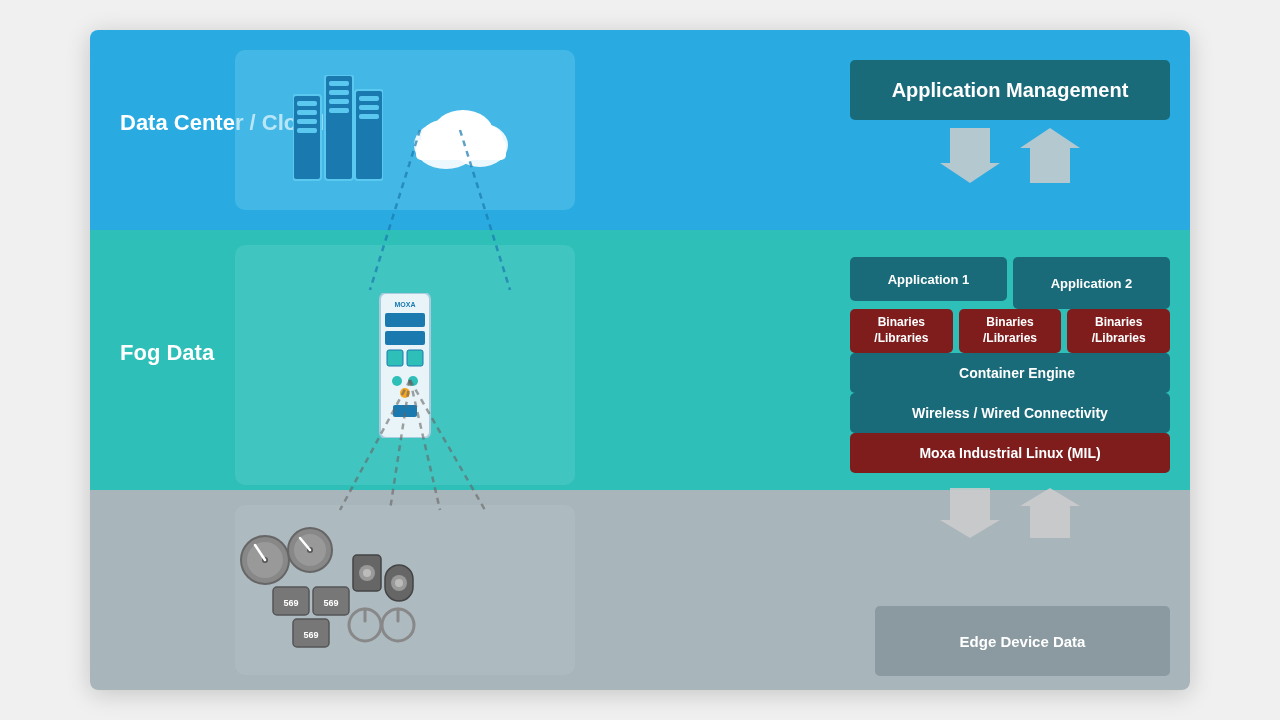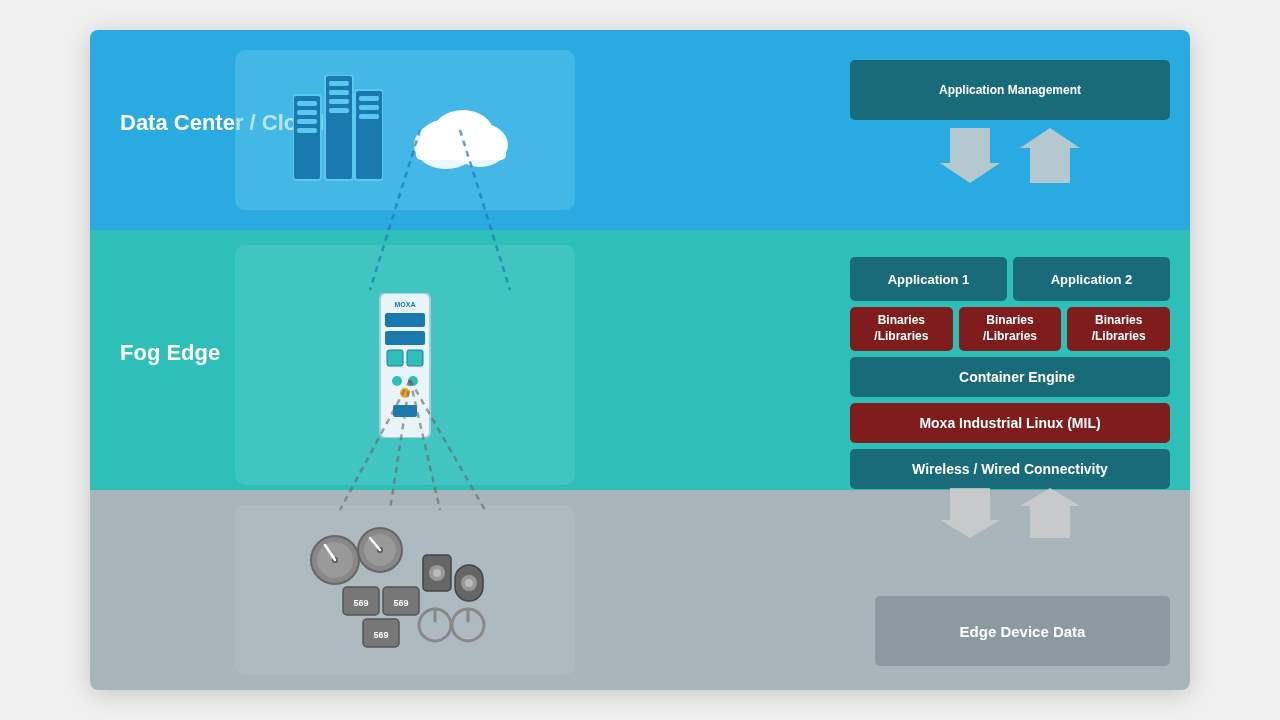--- a/index.html
+++ b/index.html
@@ -91,21 +91,20 @@
     #edge-center {
       position: absolute;
       top: 475px;
       left: 145px;
       width: 340px;
       height: 170px;
       background: rgba(180,195,200,0.4);
       border-radius: 10px;
       display: flex;
       align-items: center;
-      justify-content: center;
       gap: 15px;
     }
 
     
     #cloud-right {
       position: absolute;
       top: 30px;
       right: 20px;
       width: 320px;
     }
@@ -128,38 +127,38 @@
       justify-content: center;
       font-size: 14px;
     }
     .rbox.dark { background: #1a6b7a; }
     .rbox.mid { background: #7f1d1d; }
     .rbox.gray { background: #8a9aa0; }
 
     
     #edge-data-box {
       position: absolute;
-      bottom: 24px;
+      bottom: 14px;
       right: 20px;
       width: 320px;
       height: 70px;
       padding-left: 25px;
     }
   </style>
 </head>
 <body>
 
 <div id="diagram">
 
   <div id="layer-cloud"></div>
   <div id="layer-fog"></div>
   <div id="layer-edge"></div>
 
   <div class="lbl" style="top: 80px;">Data Center / Cloud</div>
-  <div class="lbl" style="top: 310px;">Fog Edge</div>
+  <div class="lbl" style="top: 310px;">Fog Data</div>
 
   <div id="cloud-center">
 
     <svg width="90" height="110" viewBox="0 0 90 110">
 
       <rect x="0" y="20" width="28" height="85" rx="3" fill="#1a7ab0" stroke="#5bc8f0" stroke-width="2"></rect>
       <rect x="4" y="26" width="20" height="5" rx="2" fill="#5bc8f0"></rect>
       <rect x="4" y="35" width="20" height="5" rx="2" fill="#5bc8f0"></rect>
       <rect x="4" y="44" width="20" height="5" rx="2" fill="#5bc8f0"></rect>
       <rect x="4" y="53" width="20" height="5" rx="2" fill="#5bc8f0"></rect>
@@ -243,53 +242,53 @@
   </svg>
 
   <svg style="position:absolute; top:340px; left:220px; pointer-events:none;" width="250" height="200">
     <line x1="100" y1="10" x2="30" y2="140" stroke="#666" stroke-width="2.5" stroke-dasharray="6,5" opacity="0.6"></line>
     <line x1="100" y1="10" x2="80" y2="140" stroke="#666" stroke-width="2.5" stroke-dasharray="6,5" opacity="0.6"></line>
     <line x1="100" y1="10" x2="130" y2="140" stroke="#666" stroke-width="2.5" stroke-dasharray="6,5" opacity="0.6"></line>
     <line x1="100" y1="10" x2="175" y2="140" stroke="#666" stroke-width="2.5" stroke-dasharray="6,5" opacity="0.6"></line>
   </svg>
 
   <div id="cloud-right">
-    <div class="rbox dark" style="height:60px; font-size:12px;">Application Management</div>
+    <div class="rbox dark" style="height:60px; font-size:20px;">Application Management</div>
 
     <div style="display:flex; justify-content:center; gap:20px; margin-top:8px;">
       <svg width="60" height="55" viewBox="0 0 60 55">
         <polygon points="10,0 50,0 50,35 60,35 30,55 0,35 10,35" fill="#ccc" opacity="0.85"></polygon>
       </svg>
       <svg width="60" height="55" viewBox="0 0 60 55">
         <polygon points="30,0 60,20 50,20 50,55 10,55 10,20 0,20" fill="#ccc" opacity="0.85"></polygon>
       </svg>
     </div>
   </div>
 
-  <div id="fog-right" style="display:flex; flex-direction:column; gap:6px; padding:12px 0;">
+  <div id="fog-right" style="display:flex; flex-direction:column; padding:12px 0;">
 
     <div style="display:flex; gap:6px;">
       <div class="rbox dark" style="flex:1; height:44px; font-size:13px;">Application 1</div>
-      <div class="rbox dark" style="flex:1; height:44px; font-size:13px;">Application 2</div>
+      <div class="rbox dark" style="flex:1; height:52px; font-size:13px;">Application 2</div>
     </div>
 
     <div style="display:flex; gap:6px;">
       <div class="rbox mid" style="flex:1; height:44px; font-size:12px; line-height:1.3;">Binaries
 /Libraries</div>
       <div class="rbox mid" style="flex:1; height:44px; font-size:12px; line-height:1.3;">Binaries
 /Libraries</div>
       <div class="rbox mid" style="flex:1; height:44px; font-size:12px; line-height:1.3;">Binaries
 /Libraries</div>
     </div>
 
     <div class="rbox dark" style="width:100%; height:40px; font-size:14px;padding-left:14px;">Container Engine</div>
 
+    <div class="rbox dark" style="width:100%; height:40px; font-size:14px;">Wireless / Wired Connectivity</div>
+
     <div class="rbox mid" style="width:100%; height:40px; font-size:14px;">Moxa Industrial Linux (MIL)</div>
-
-    <div class="rbox dark" style="width:100%; height:40px; font-size:14px;">Wireless / Wired Connectivity</div>
   </div>
 
   <div style="position:absolute; top:458px; right:20px; width:320px; display:flex; justify-content:center; gap:20px; background:transparent;">
     <svg width="60" height="50" viewBox="0 0 60 50">
       <polygon points="10,0 50,0 50,32 60,32 30,50 0,32 10,32" fill="#ccc" opacity="0.85"></polygon>
     </svg>
     <svg width="60" height="50" viewBox="0 0 60 50">
       <polygon points="30,0 60,18 50,18 50,50 10,50 10,18 0,18" fill="#ccc" opacity="0.85"></polygon>
     </svg>
   </div>

